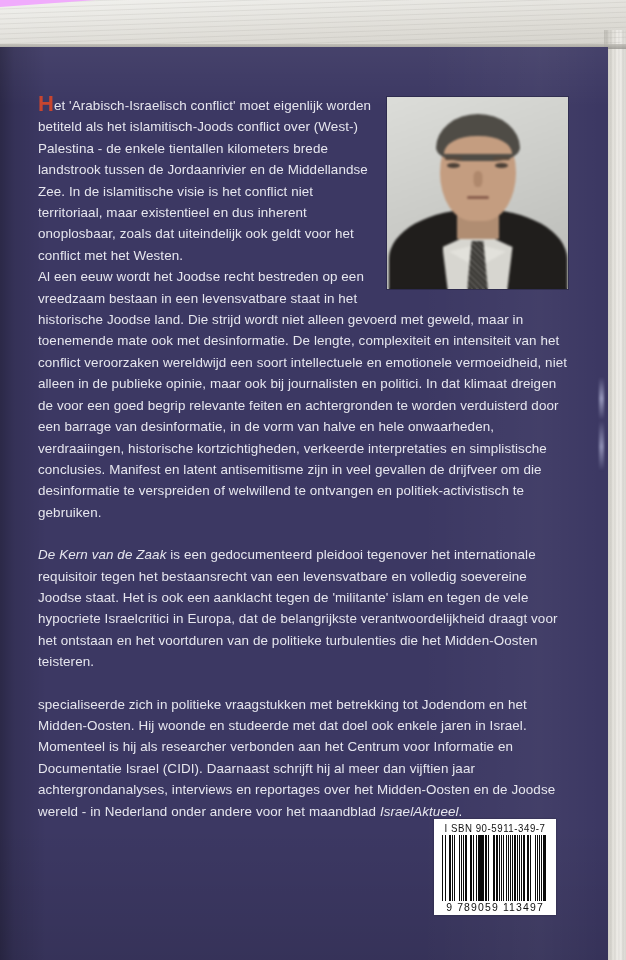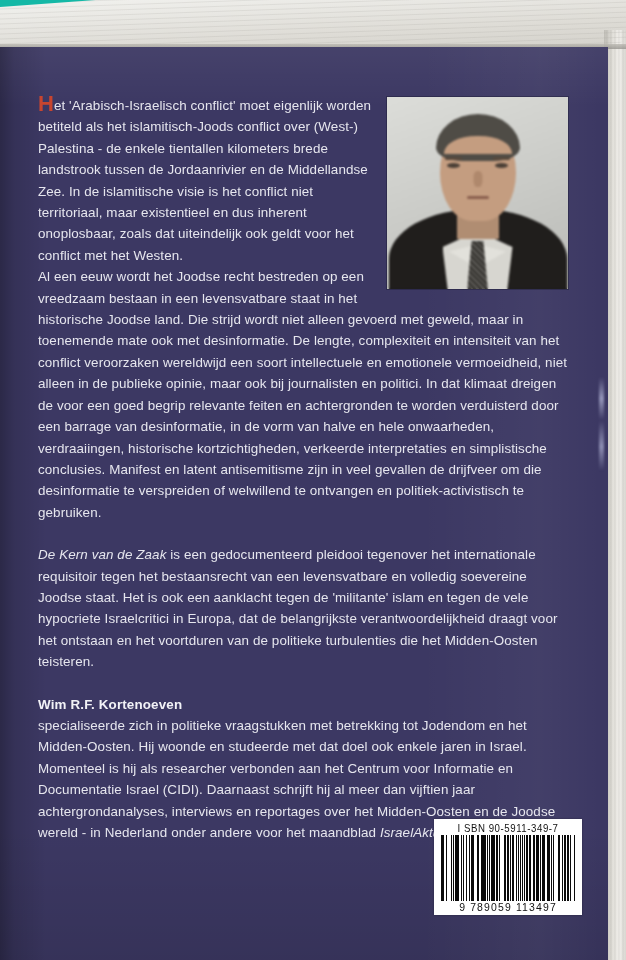--- a/index.html
+++ b/index.html
@@ -12,21 +12,21 @@
     width: 626px;
     height: 960px;
     overflow: hidden;
     font-family: "Liberation Sans", sans-serif;
   }
 
   #book-scene {
     position: relative;
     width: 626px;
     height: 960px;
-    background: #14b8a6;
+    background: #f0abfc;
     overflow: hidden;
   }
 
   
   .page-block {
     position: absolute;
     left: 0;
     top: 0;
     width: 626px;
     height: 60px;
@@ -300,21 +300,21 @@
     position: absolute; inset: 0;
     backdrop-filter: blur(1.2px);
     pointer-events: none;
   }
 
   
   .barcode-box {
     position: absolute;
     left: 434px;
     top: 772px;   
-    width: 148px;
+    width: 122px;
     height: 96px;
     background: #ffffff;
     z-index: 11;
     padding: 3px 5px 2px 5px;
     box-sizing: border-box;
     display: flex;
     flex-direction: column;
     box-shadow: 0 0 2px rgba(0,0,0,.35);
   }
   .isbn-text {
@@ -402,21 +402,20 @@
       <p><span class="dropcap">H</span><span>et 'Arabisch-Israelisch conflict' moet eigenlijk worden betiteld als het islamitisch-Joods conflict over (West-) Palestina - de enkele tientallen kilometers brede landstrook tussen de Jordaanrivier en de Middellandse Zee. In de islamitische visie is het conflict niet territoriaal, maar existentieel en dus inherent onoplosbaar, zoals dat uiteindelijk ook geldt voor het conflict met het Westen.</span></p>
 
       <p>Al een eeuw wordt het Joodse recht bestreden op een vreedzaam bestaan in een levensvatbare staat in het historische Joodse land. Die strijd wordt niet alleen gevoerd met geweld, maar in toenemende mate ook met desinformatie. De lengte, complexiteit en intensiteit van het conflict veroorzaken wereldwijd een soort intellectuele en emotionele vermoeidheid, niet alleen in de publieke opinie, maar ook bij journalisten en politici. In dat klimaat dreigen de voor een goed begrip relevante feiten en achtergronden te worden verduisterd door een barrage van desinformatie, in de vorm van halve en hele onwaarheden, verdraaiingen, historische kortzichtigheden, verkeerde interpretaties en simplistische conclusies. Manifest en latent antisemitisme zijn in veel gevallen de drijfveer om die desinformatie te verspreiden of welwillend te ontvangen en politiek-activistisch te gebruiken.</p>
 
       <div class="para-spacer"></div>
 
       <p><span class="ital">De Kern van de Zaak</span><span> is een gedocumenteerd pleidooi tegenover het internationale requisitoir tegen het bestaansrecht van een levensvatbare en volledig soevereine Joodse staat. Het is ook een aanklacht tegen de 'militante' islam en tegen de vele hypocriete Israelcritici in Europa, dat de belangrijkste verantwoordelijkheid draagt voor het ontstaan en het voortduren van de politieke turbulenties die het Midden-Oosten teisteren.</span></p>
 
       <div class="para-spacer"></div>
 
-      <p><span class="author-name">Wim R.F. Kortenoeven</span></p>
 
       <p><span>specialiseerde zich in politieke vraagstukken met betrekking tot Jodendom en het Midden-Oosten. Hij woonde en studeerde met dat doel ook enkele jaren in Israel. Momenteel is hij als researcher verbonden aan het Centrum voor Informatie en Documentatie Israel (CIDI). Daarnaast schrijft hij al meer dan vijftien jaar achtergrondanalyses, interviews en reportages over het Midden-Oosten en de Joodse wereld - in Nederland onder andere voor het maandblad </span><span class="ital">IsraelAktueel</span><span>.</span></p>
     </div>
 
     <div class="barcode-box">
       <div class="isbn-text">I SBN 90-5911-349-7</div>
       <div class="bars" id="bars">
           <u style="width: 4px;"></u>
           <i style="width: 1px;"></i>
           <u style="width: 1px;"></u>

